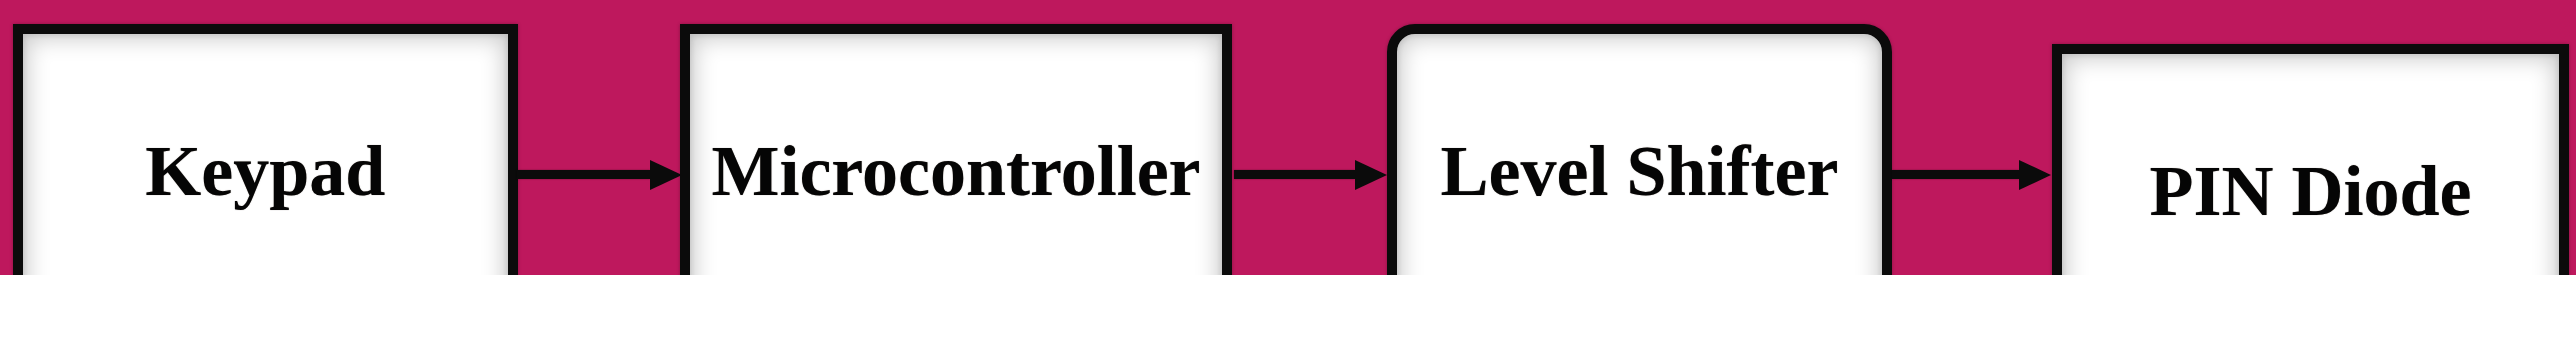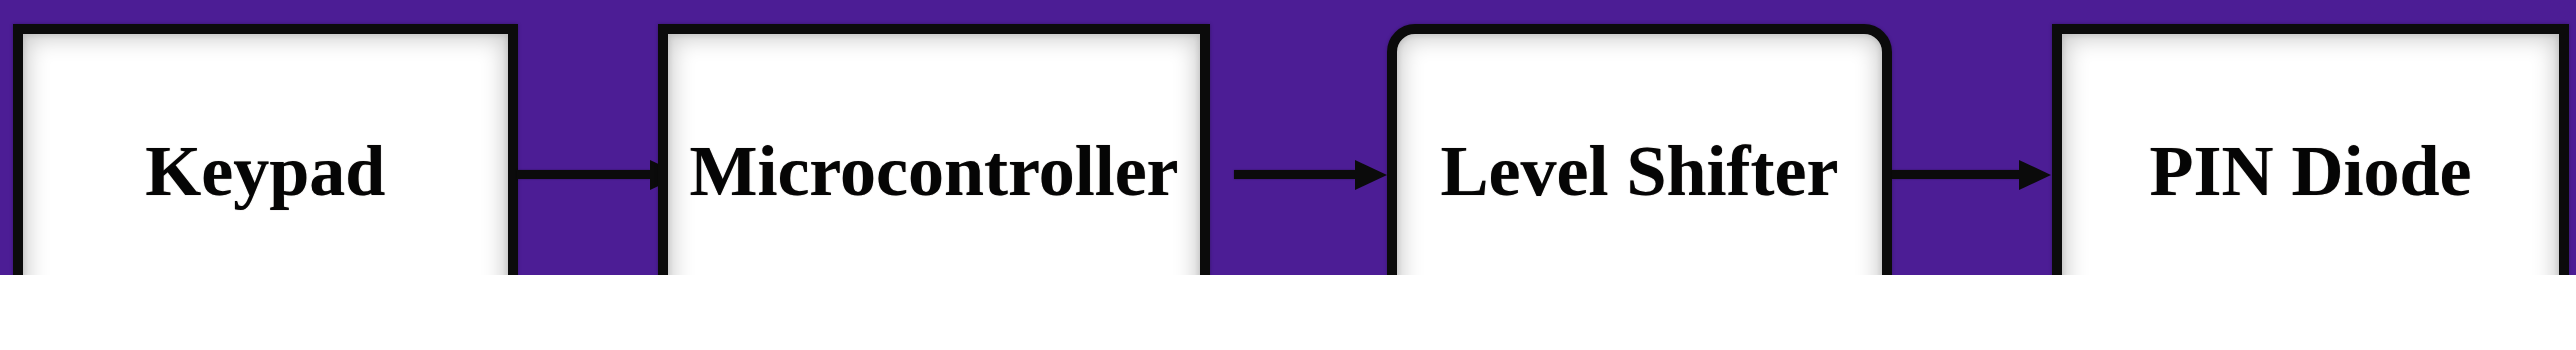--- a/index.html
+++ b/index.html
@@ -4,21 +4,21 @@
 <style>
   html, body {
     margin: 0;
     padding: 0;
     background: #ffffff;
   }
   .canvas {
     position: relative;
     width: 2576px;
     height: 275px;
-    background: #4c1d95;
+    background: #be185d;
     overflow: hidden;
     font-family: "Liberation Serif", serif;
   }
   .block {
     position: absolute;
     top: 24px;
     height: 300px;
     box-sizing: border-box;
     border: 10.2px solid #0b0b0b;
     background: #ffffff;
@@ -36,23 +36,23 @@
     font-size: 72px;
     line-height: 1;
     color: #050505;
     white-space: nowrap;
     text-align: center;
     
     text-shadow: 0 0 0.9px rgba(40, 20, 0, 0.5);
     padding-bottom: 5.1px;
   }
   .block-1 { left: 12.8px;   width: 505px; }
-  .block-2 { left: 658px;  width: 552px; font-family: Liberation Serif, serif; }
+  .block-2 { left: 680px;  width: 552px; font-family: Liberation Serif, serif; }
   .block-3 { left: 1387px; width: 505px; border-radius: 28px; }
-  .block-4 { left: 2052px; width: 517px; }
+  .block-4 { left: 2052px; width: 517px; margin-top: 20px; }
 
   .arrow {
     position: absolute;
     top: 159px;           
     height: 31px;
     display: flex;
     align-items: center;
   }
   .arrow-1 { left: 517px;  width: 165px; }
   .arrow-2 { left: 1234px; width: 153px; }

